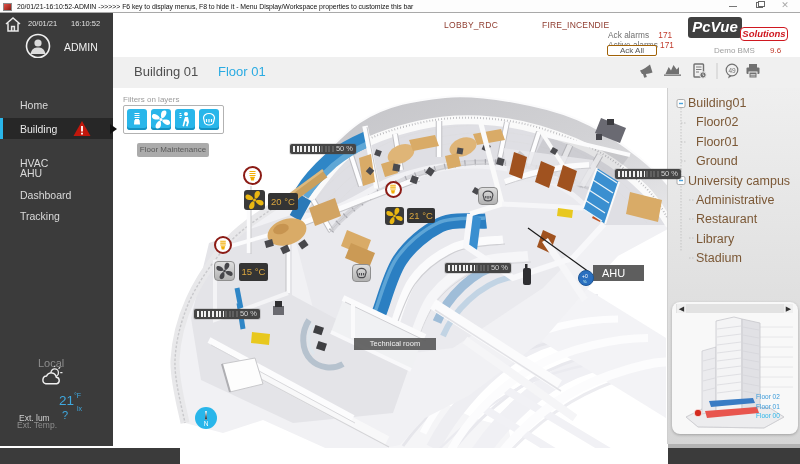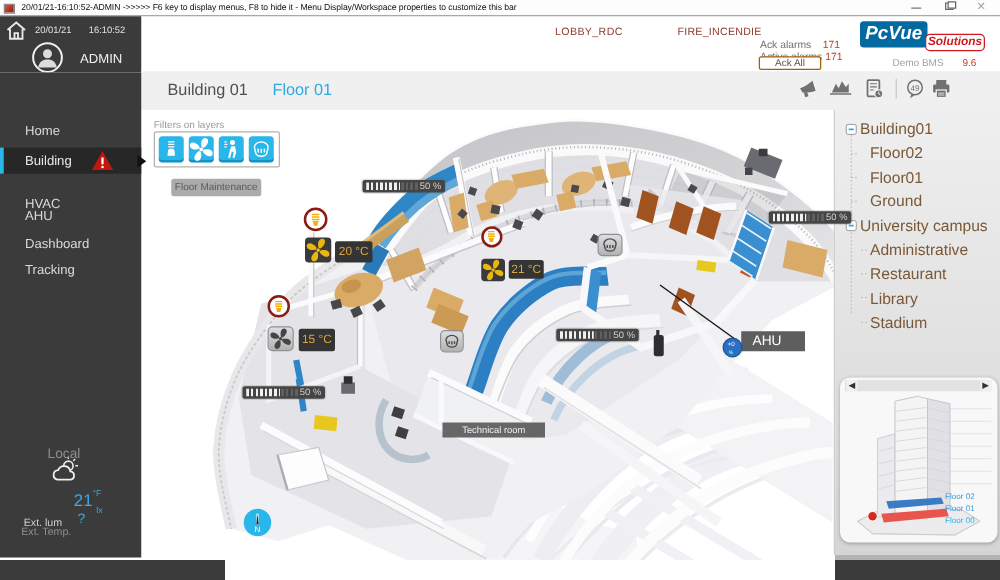--- a/index.html
+++ b/index.html
@@ -54,21 +54,21 @@
   <div class="abs" style="left:444px;top:20px;font-size:8.5px;color:#8e3a2d;letter-spacing:0.3px;">LOBBY_RDC</div>
 
   <div class="abs" style="left:542px;top:20px;font-size:8.5px;color:#8e3a2d;letter-spacing:0.2px;">FIRE_INCENDIE</div>
 
   <div class="abs" style="left:608px;top:19.5px;font-size:8.3px;color:#6f6f6f;margin-top:20px;">Active alarms <span style="color:#c03a2b;">171</span></div>
 
   <div class="abs" style="left:608px;top:30px;font-size:8.3px;color:#6f6f6f;">Ack alarms&nbsp;&nbsp;&nbsp;&nbsp;<span style="color:#c03a2b;">171</span></div>
 
   <div class="abs" style="left:607px;top:45px;width:50px;height:11px;border:1px solid #a16207;border-radius:2px;background:#fff;font-size:8px;color:#555;text-align:center;line-height:10px;">Ack All</div>
 
-  <div class="abs" style="left:688px;top:17px;width:54px;height:21px;background:#0369a1;border-radius:3px;color:#fff;font-size:15px;font-weight:bold;font-style:italic;text-align:center;line-height:20px;">PcVue</div>
+  <div class="abs" style="left:688px;top:17px;width:54px;height:21px;background:#404040;border-radius:3px;color:#fff;font-size:15px;font-weight:bold;font-style:italic;text-align:center;line-height:20px;">PcVue</div>
 
   <div class="abs" style="left:740px;top:27px;width:48px;height:14px;border:1.3px solid #cf1820;border-radius:4px;background:#fff;color:#cf1820;font-size:9.5px;font-weight:bold;font-style:italic;text-align:center;line-height:12px;">Solutions</div>
 
   <div class="abs" style="left:692px;top:46px;font-size:8px;color:#a0a0a0;margin-left:22px;">Demo BMS</div>
 
   <div class="abs" style="left:770px;top:46px;font-size:8px;color:#c03a2b;">9.6</div>
 
   <div class="abs" style="left:113px;top:57px;width:687px;height:31px;background:#f0f0f0;"></div>
 
   <div class="abs" style="left:134px;top:64px;font-size:13px;color:#4f4f4f;">Building 01</div>

